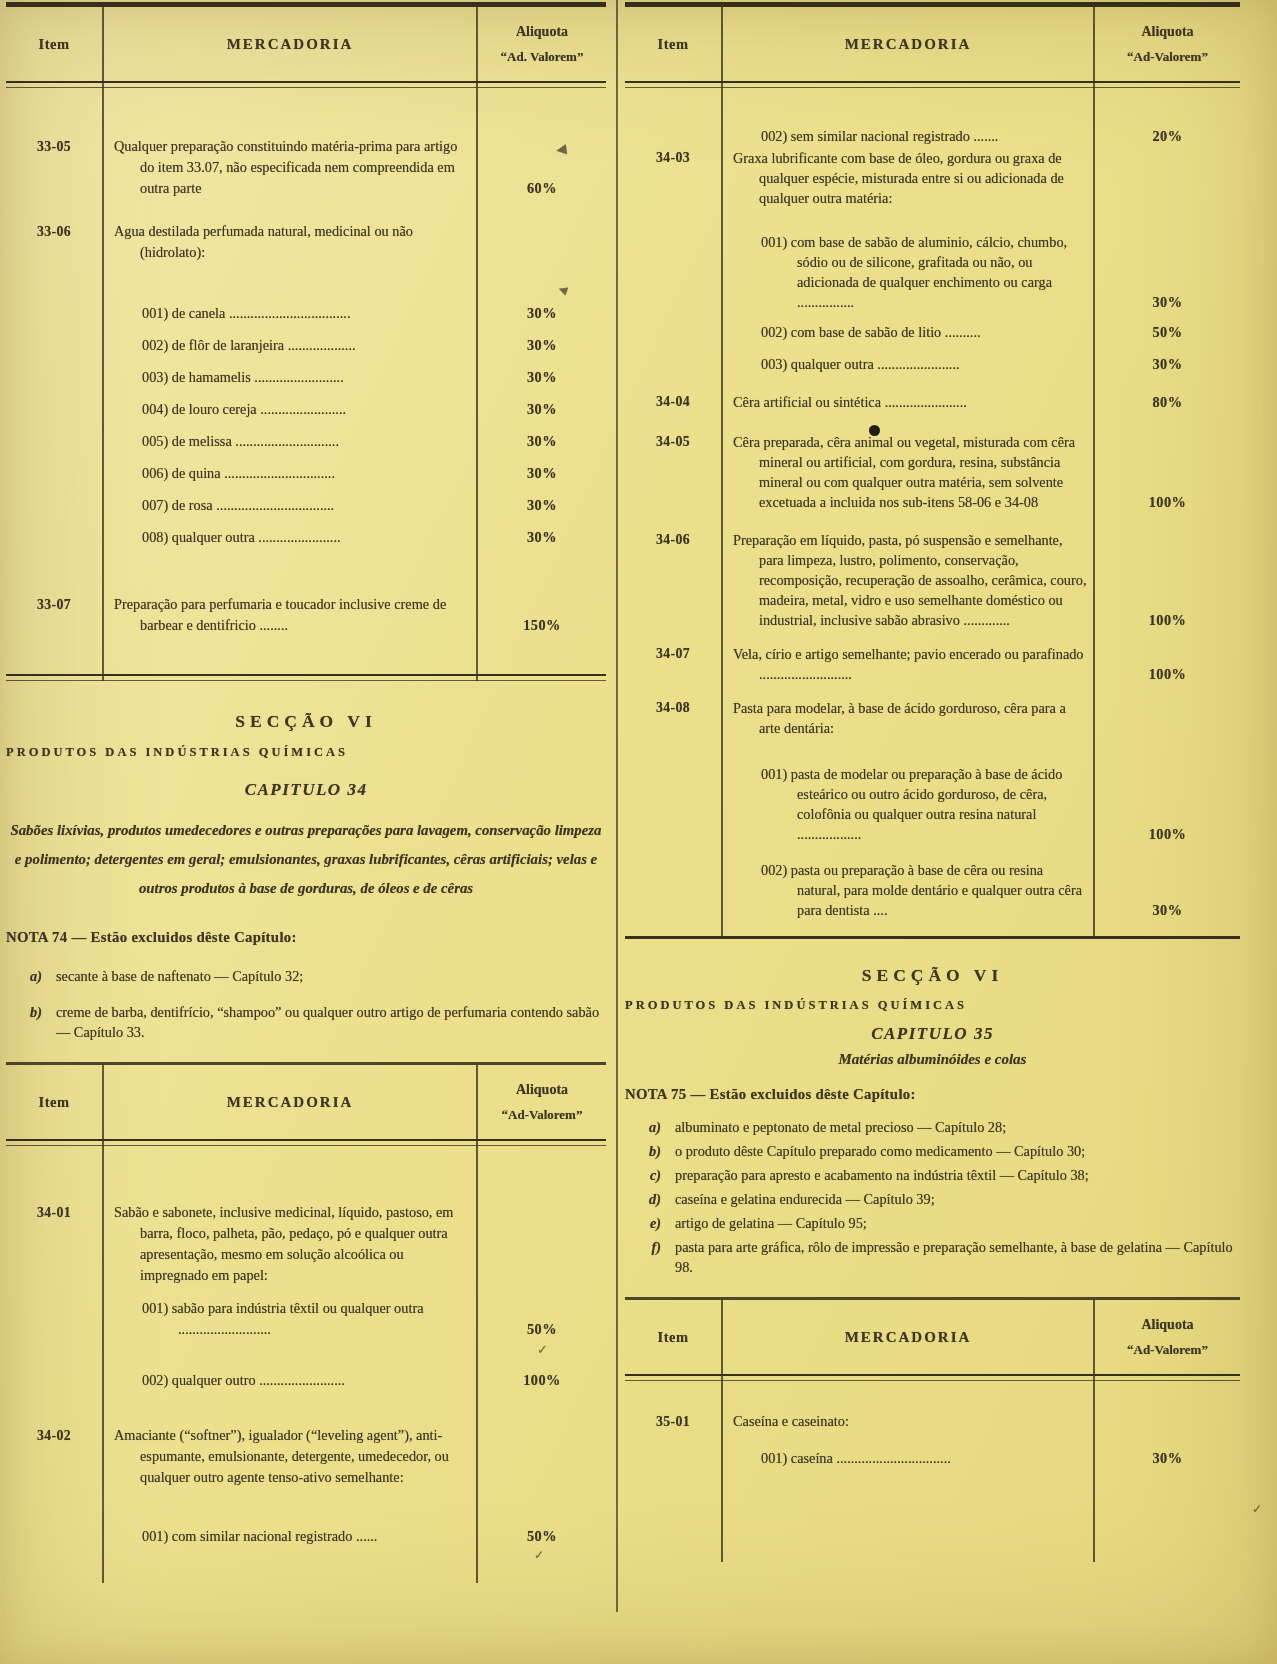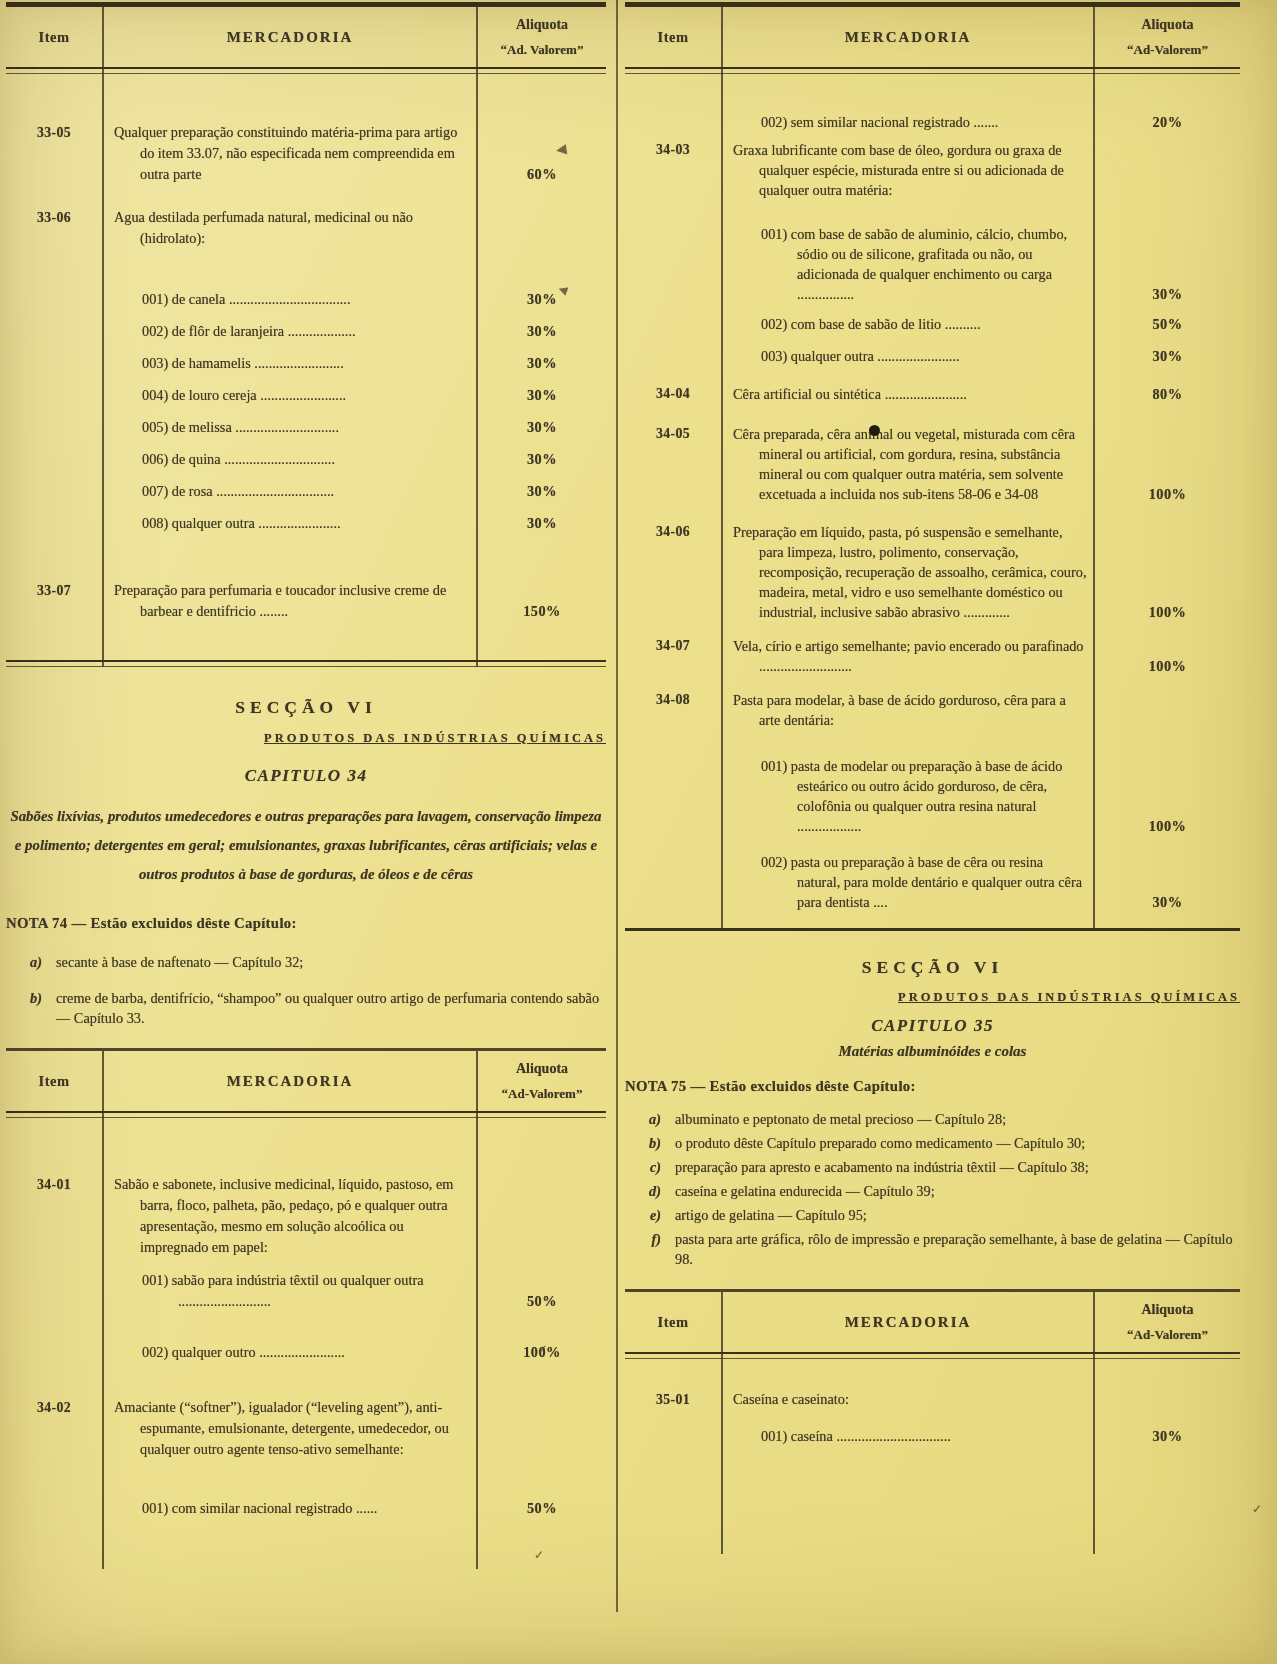--- a/index.html
+++ b/index.html
@@ -26,21 +26,21 @@
   #left-col{left:6px;width:600px;}
   #right-col{left:625px;width:615px;}
 
   
   .tbl{position:relative;}
   .tbl-heavy{border-top:5px solid var(--heavy);}
   .tbl-med{border-top:3px solid rgba(50,43,25,.85);}
   .tbl .vl1{position:absolute;top:0;bottom:0;left:96px;border-left:2px solid var(--line);}
   .tbl .vl2{position:absolute;top:0;bottom:0;right:128px;border-left:2px solid var(--line);}
   .tblR .vl2{right:145px;}
-  .thead{display:flex;height:60px;}
+  .thead{display:flex;height:74px;}
   .th{display:flex;align-items:center;justify-content:center;font-weight:bold;}
   .th-item{width:96px;font-size:14.5px;letter-spacing:.5px;}
   .th-merc{flex:1;font-size:15px;letter-spacing:2px;}
   .th-aliq{width:128px;flex-direction:column;gap:9px;font-size:14px;}
   .tblR .th-aliq{width:145px;}
   .th-aliq .a2{font-size:13px;}
   .rule2{height:4px;border-top:2.4px solid var(--heavy);border-bottom:1.3px solid var(--line);}
   .rule-heavy{height:0;border-top:3px solid var(--heavy);}
 
   .row{display:flex;line-height:21px;font-size:14.3px;}
@@ -50,21 +50,21 @@
   .desc{margin:0 0 0 26px;text-indent:-26px;}
   .row--sub .desc{margin-left:64px;text-indent:-36px;}
   .c-rate{width:128px;flex:none;text-align:center;font-weight:bold;align-self:flex-end;font-size:14.3px;letter-spacing:.5px;}
   .tblR .c-rate{width:145px;}
 
   #tbl2{height:518px;overflow:hidden;}
   #tbl4{height:262px;overflow:hidden;}
 
   
   .sec-title{text-align:center;font-size:17.5px;font-weight:bold;letter-spacing:5px;}
-  .sec-cat{text-align:right;font-size:12.5px;font-weight:bold;letter-spacing:3px;text-decoration:underline;}
+  .sec-cat{text-align:left;font-size:12.5px;font-weight:bold;letter-spacing:3px;}
   .sec-cap{text-align:center;font-size:17px;font-weight:bold;font-style:italic;letter-spacing:1.5px;}
   .sec-desc{font-style:italic;font-weight:bold;font-size:14.8px;line-height:29px;text-align:center;}
   .sec-sub2{text-align:center;font-style:italic;font-weight:bold;font-size:15px;}
   .nota{font-size:14.8px;font-weight:bold;letter-spacing:.3px;}
   .nota-item{display:flex;font-size:14.3px;line-height:20px;}
   .nota-letter{font-weight:bold;font-style:italic;width:36px;text-align:right;margin-right:14px;flex:none;}
 
   
   .mark{position:absolute;color:rgba(90,78,52,.55);font-size:17px;pointer-events:none;}
   .ink-dot{position:absolute;width:11px;height:11px;border-radius:50%;background:#201c12;}
@@ -254,21 +254,21 @@
       </div>
       <div class="rule2"></div>
       <div style="padding:38px 0 16px 0;">
         <div class="row row--sub">
           <div class="c-item"></div>
           <div class="c-desc">
               <p class="desc">002) sem similar nacional registrado .......</p>
             </div>
           <div class="c-rate">20%</div>
         </div>
-        <div class="row" style="margin-top:8px">
+        <div class="row" style="margin-top:2px">
           <div class="c-item">34-03</div>
           <div class="c-desc">
               <p class="desc">Graxa lubrificante com base de óleo, gordura ou graxa de qualquer espécie, misturada entre si ou adicionada de qualquer outra matéria:</p>
             </div>
           <div class="c-rate"></div>
         </div>
         <div class="row row--sub" style="margin-top:24px">
           <div class="c-item"></div>
           <div class="c-desc">
               <p class="desc">001) com base de sabão de aluminio, cálcio, chumbo, sódio ou de silicone, grafitada ou não, ou adicionada de qualquer enchimento ou carga ................</p>

